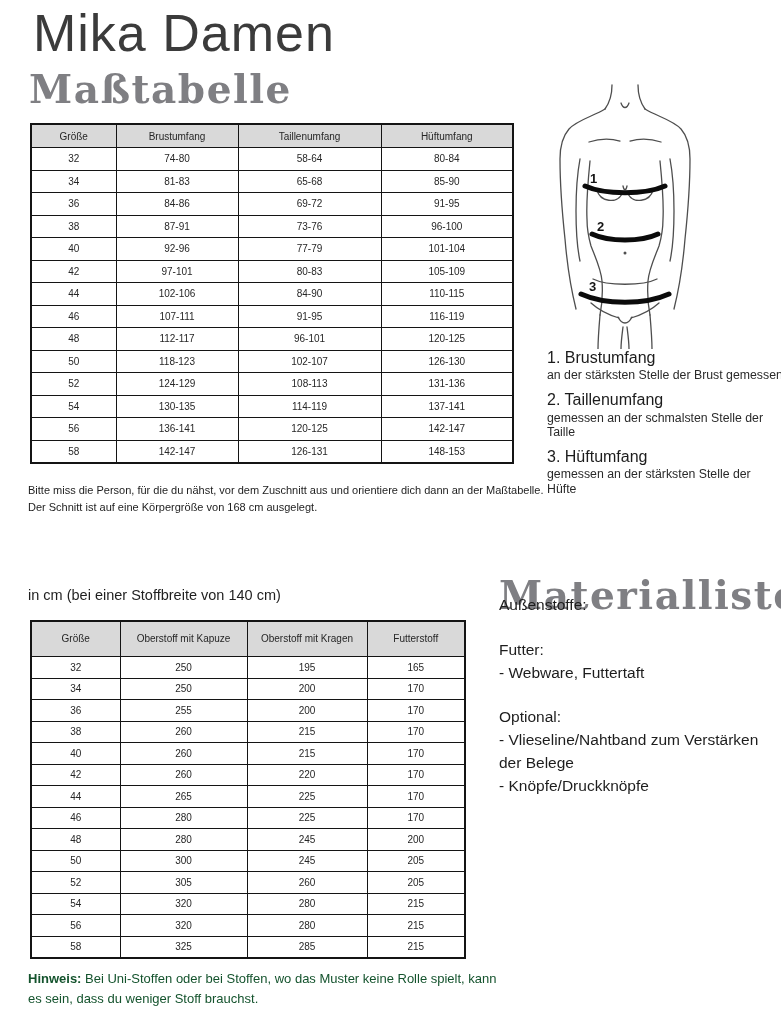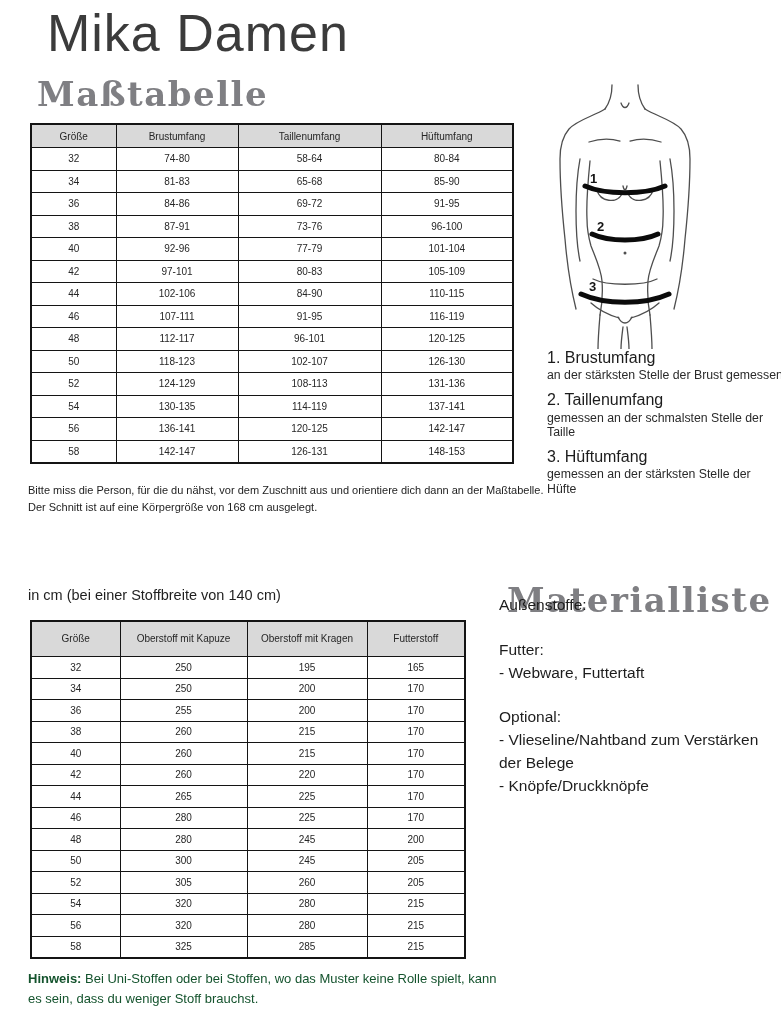--- a/index.html
+++ b/index.html
@@ -1,28 +1,28 @@
 <!DOCTYPE html>
 <html style="--heading-gray: #7f7f83; --table-header-bg: #d9d9d9; --table-border: #141414; --figure-line: #4e4e4e; --band-black: #0b0b0b;"><head>
 <meta charset="utf-8">
 <style>
   html,body { margin:0; padding:0; background:#fff; }
   .page {
     position:relative; width:781px; height:1024px; background:#ffffff;
     font-family:"Liberation Sans", sans-serif; color:#222; overflow:hidden;
   }
   .title {
-    position:absolute; left:47px; top:6px; margin:0;
+    position:absolute; left:33px; top:6px; margin:0;
     font-size:52px; font-weight:300; letter-spacing:1px; color:#3b3b3b;
     font-family:"Liberation Sans", sans-serif; line-height:1.05;
   }
   .display-heading {
-    position:absolute; margin:8px;
+    position:absolute; margin:0;
     font-family:"DejaVu Serif", serif; font-weight:700;
-    font-size:34px; letter-spacing:1.5px; color:var(--heading-gray,#7f7f83);
+    font-size:39px; letter-spacing:1.5px; color:var(--heading-gray,#7f7f83);
     line-height:1.1;
   }
   .h-mass { left:29px; top:68px; }
   .h-stoff { left:28px; top:542px; }
   .h-material { left:499px; top:574px;text-align:center; }
   .subtitle { position:absolute; left:28px; top:587px; font-size:14.5px; color:#1f1f1f; }
 
   table.tbl {
     position:absolute; border-collapse:collapse; table-layout:fixed;
     text-align:center; font-size:10px; color:#262626;

